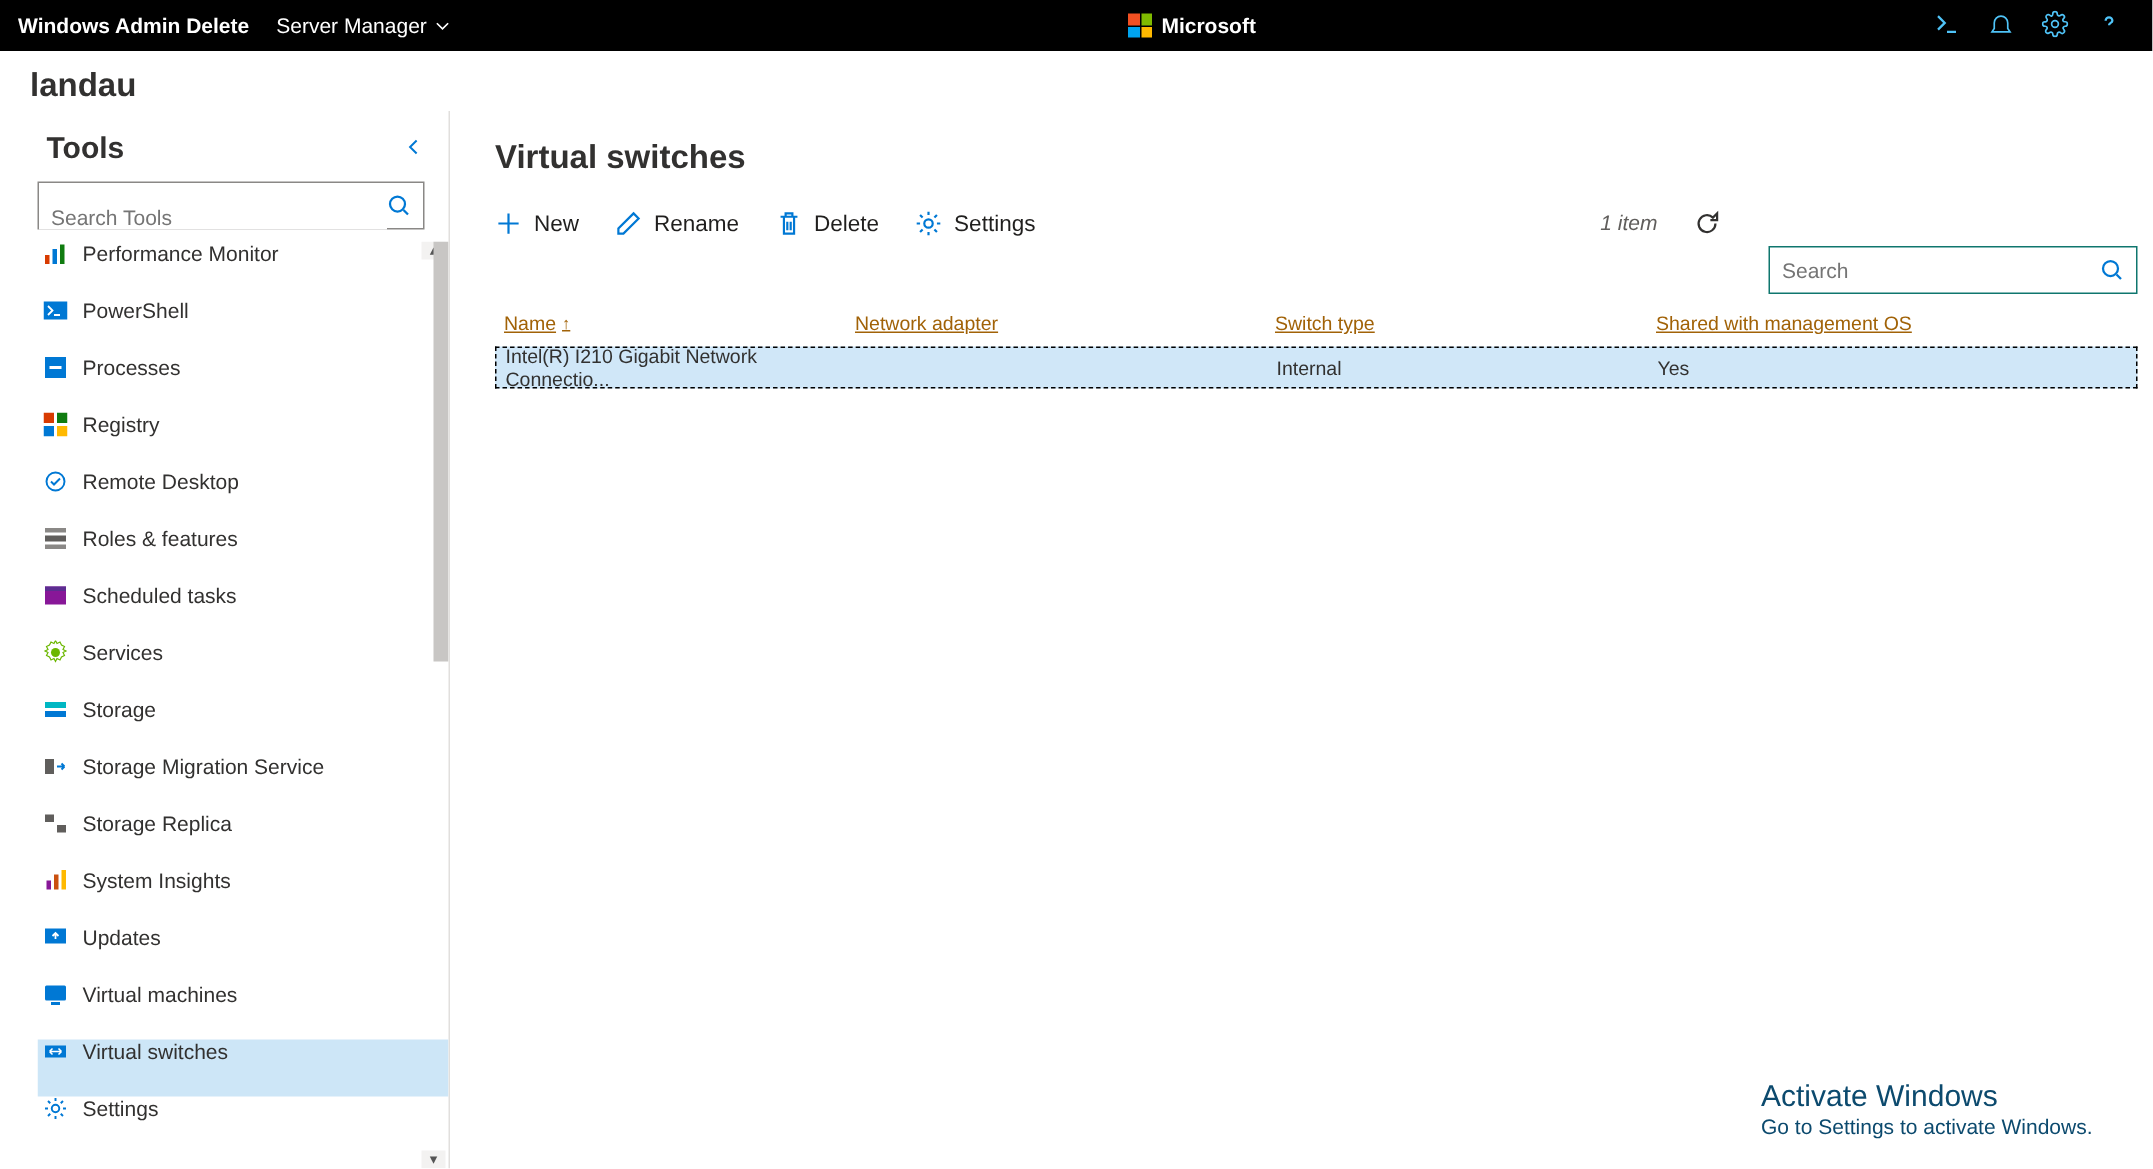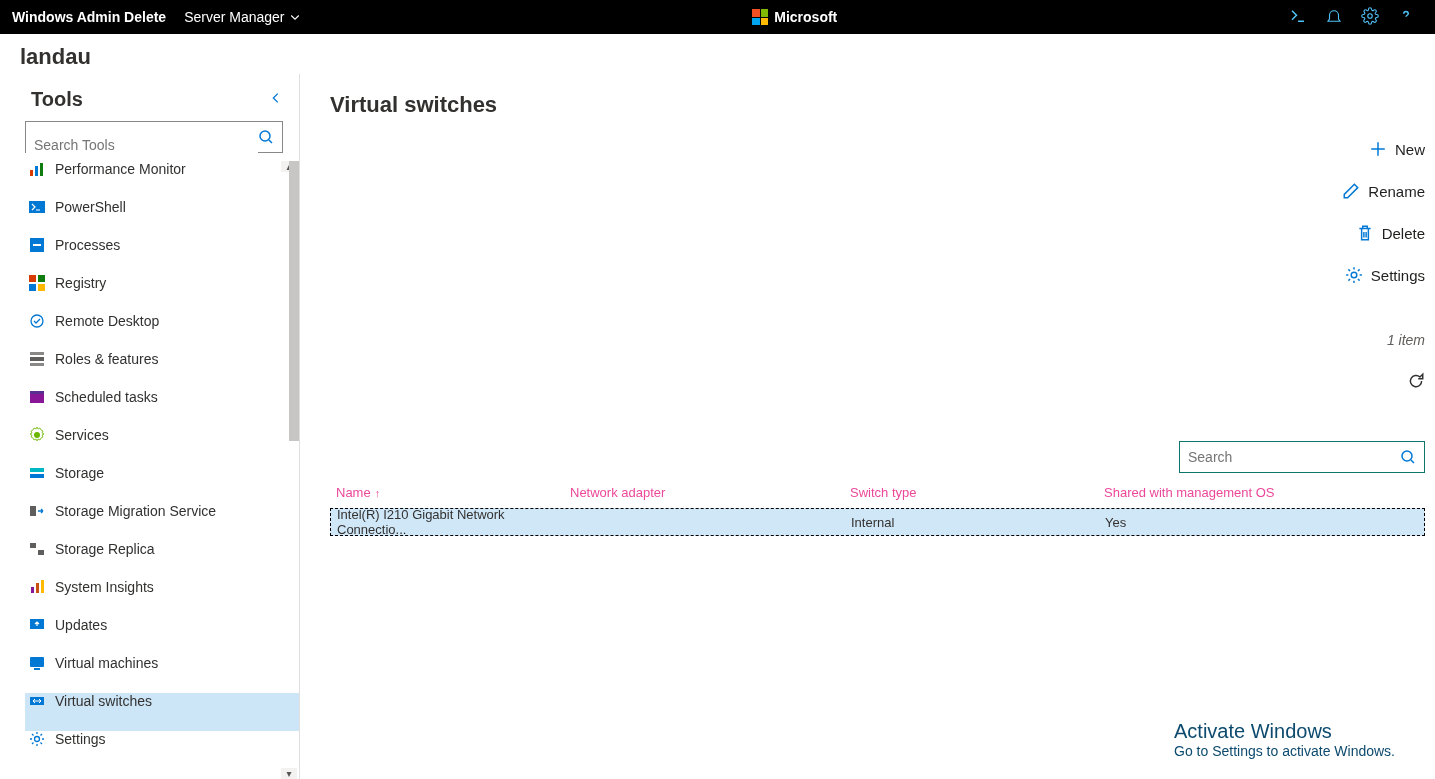--- a/index.html
+++ b/index.html
@@ -25,31 +25,31 @@
   .searchbox { display:flex; align-items:center; border:1px solid #8a8886; height:32px; margin: 0 16px 8px 0; padding-right:8px; }
   .searchbox input { flex:1; border:none; outline:none; font-size:14px; padding:0 8px;margin-top:16px; }
   .searchbox svg { width:16px; height:16px; color:#0078d4; }
   .tools-list { flex:1; overflow-y:auto; position:relative; }
   .tool-item { display:flex; align-items:flex-start; height:38px; cursor:pointer; gap:10px; padding-left:4px; }
   .tool-item.selected { background:#cde6f7; }
   .tool-icon { width:16px; height:16px; display:flex; align-items:center; justify-content:center; flex-shrink:0; }
   .tool-label { font-size:14px; }
   .main { flex:1; padding: 18px 10px 0 30px; display:flex; flex-direction:column; position:relative; }
   .main h1 { font-size: 22px; font-weight: 600; margin-bottom: 22px; }
-  .toolbar { display:flex; align-items:flex-end; gap:24px; margin-bottom:4px;flex-direction:column; }
+  .toolbar { display:flex; align-items:flex-start; gap:24px; margin-bottom:4px; }
   .toolbar-btn { display:flex; align-items:center; gap:8px; font-size:15px; cursor:pointer; color:#201f1e; }
   .toolbar-btn svg { width:18px; height:18px; color:#0078d4; }
   .toolbar-spacer { flex:1; }
   .count { color:#605e5c; font-style: italic; font-size:14px; }
   .refresh svg { width:18px; height:18px; color:#323130; }
   .main-search { display:flex; align-items:center; border:1px solid #0f766e; height:32px; width: 246px; margin-left:8px;margin-top:24px; }
   .main-search input { flex:1; border:none; outline:none; font-size:14px; padding:0 8px; }
   .main-search svg { width:16px; height:16px; color:#0078d4; margin-right:8px; }
 
-  .table-head { display:flex; padding: 8px 0 8px 0; border-bottom: 0; color:#ec4899; font-size:13px; }
+  .table-head { display:flex; padding: 8px 0 8px 0; border-bottom: 0; color:#a16207; font-size:13px;text-decoration:underline; }
   .table-row { display:flex; align-items:center; height:28px; font-size:13px; }
   .table-row.selected { background:#d0e7f8; border:1.5px dashed #000; }
   .col-name { width: 240px; padding-left:6px; display:flex; align-items:center; gap:4px; }
   .col-adapter { width: 280px; }
   .col-type { width: 254px; }
   .col-shared { flex:1; }
   .sort-arrow { font-size:11px; }
 
   .watermark { position:absolute; right:40px; bottom:20px; color:#0c4a6e; font-size:14px; text-align:left; }
   .watermark .wt { font-size:20px; }

